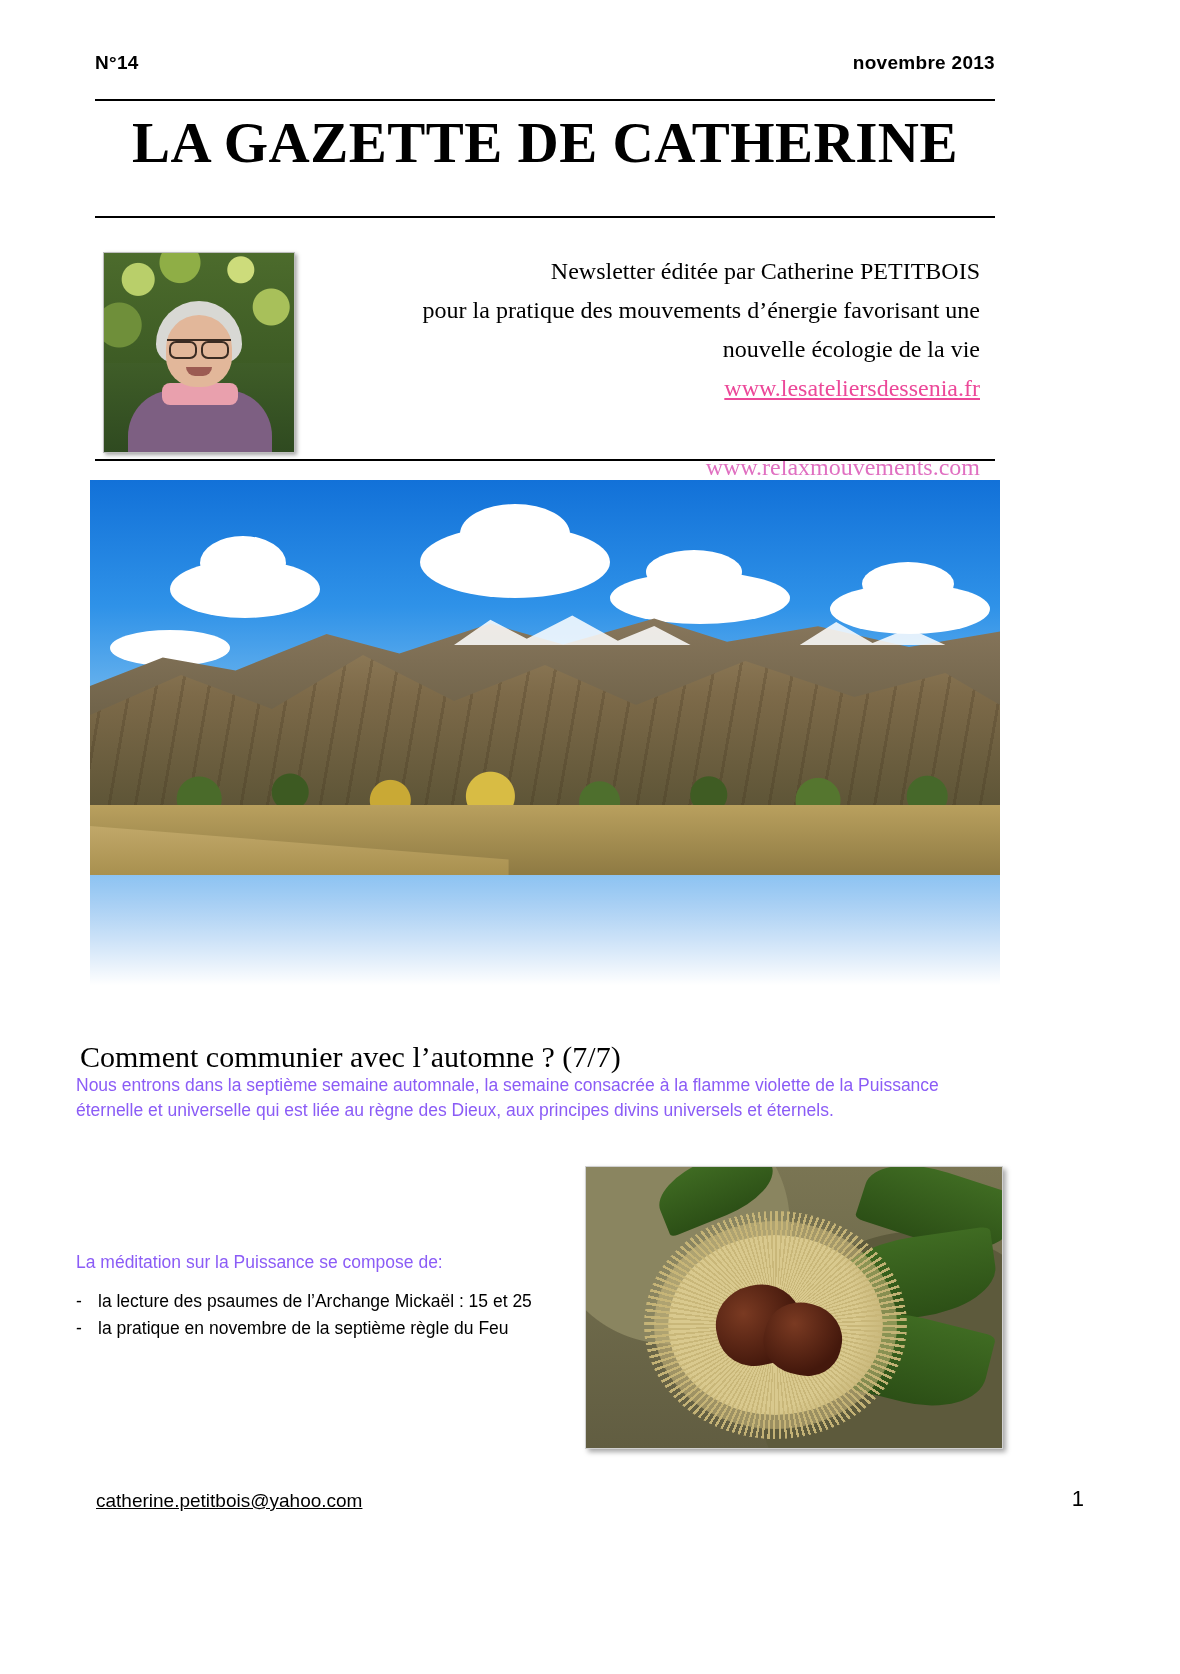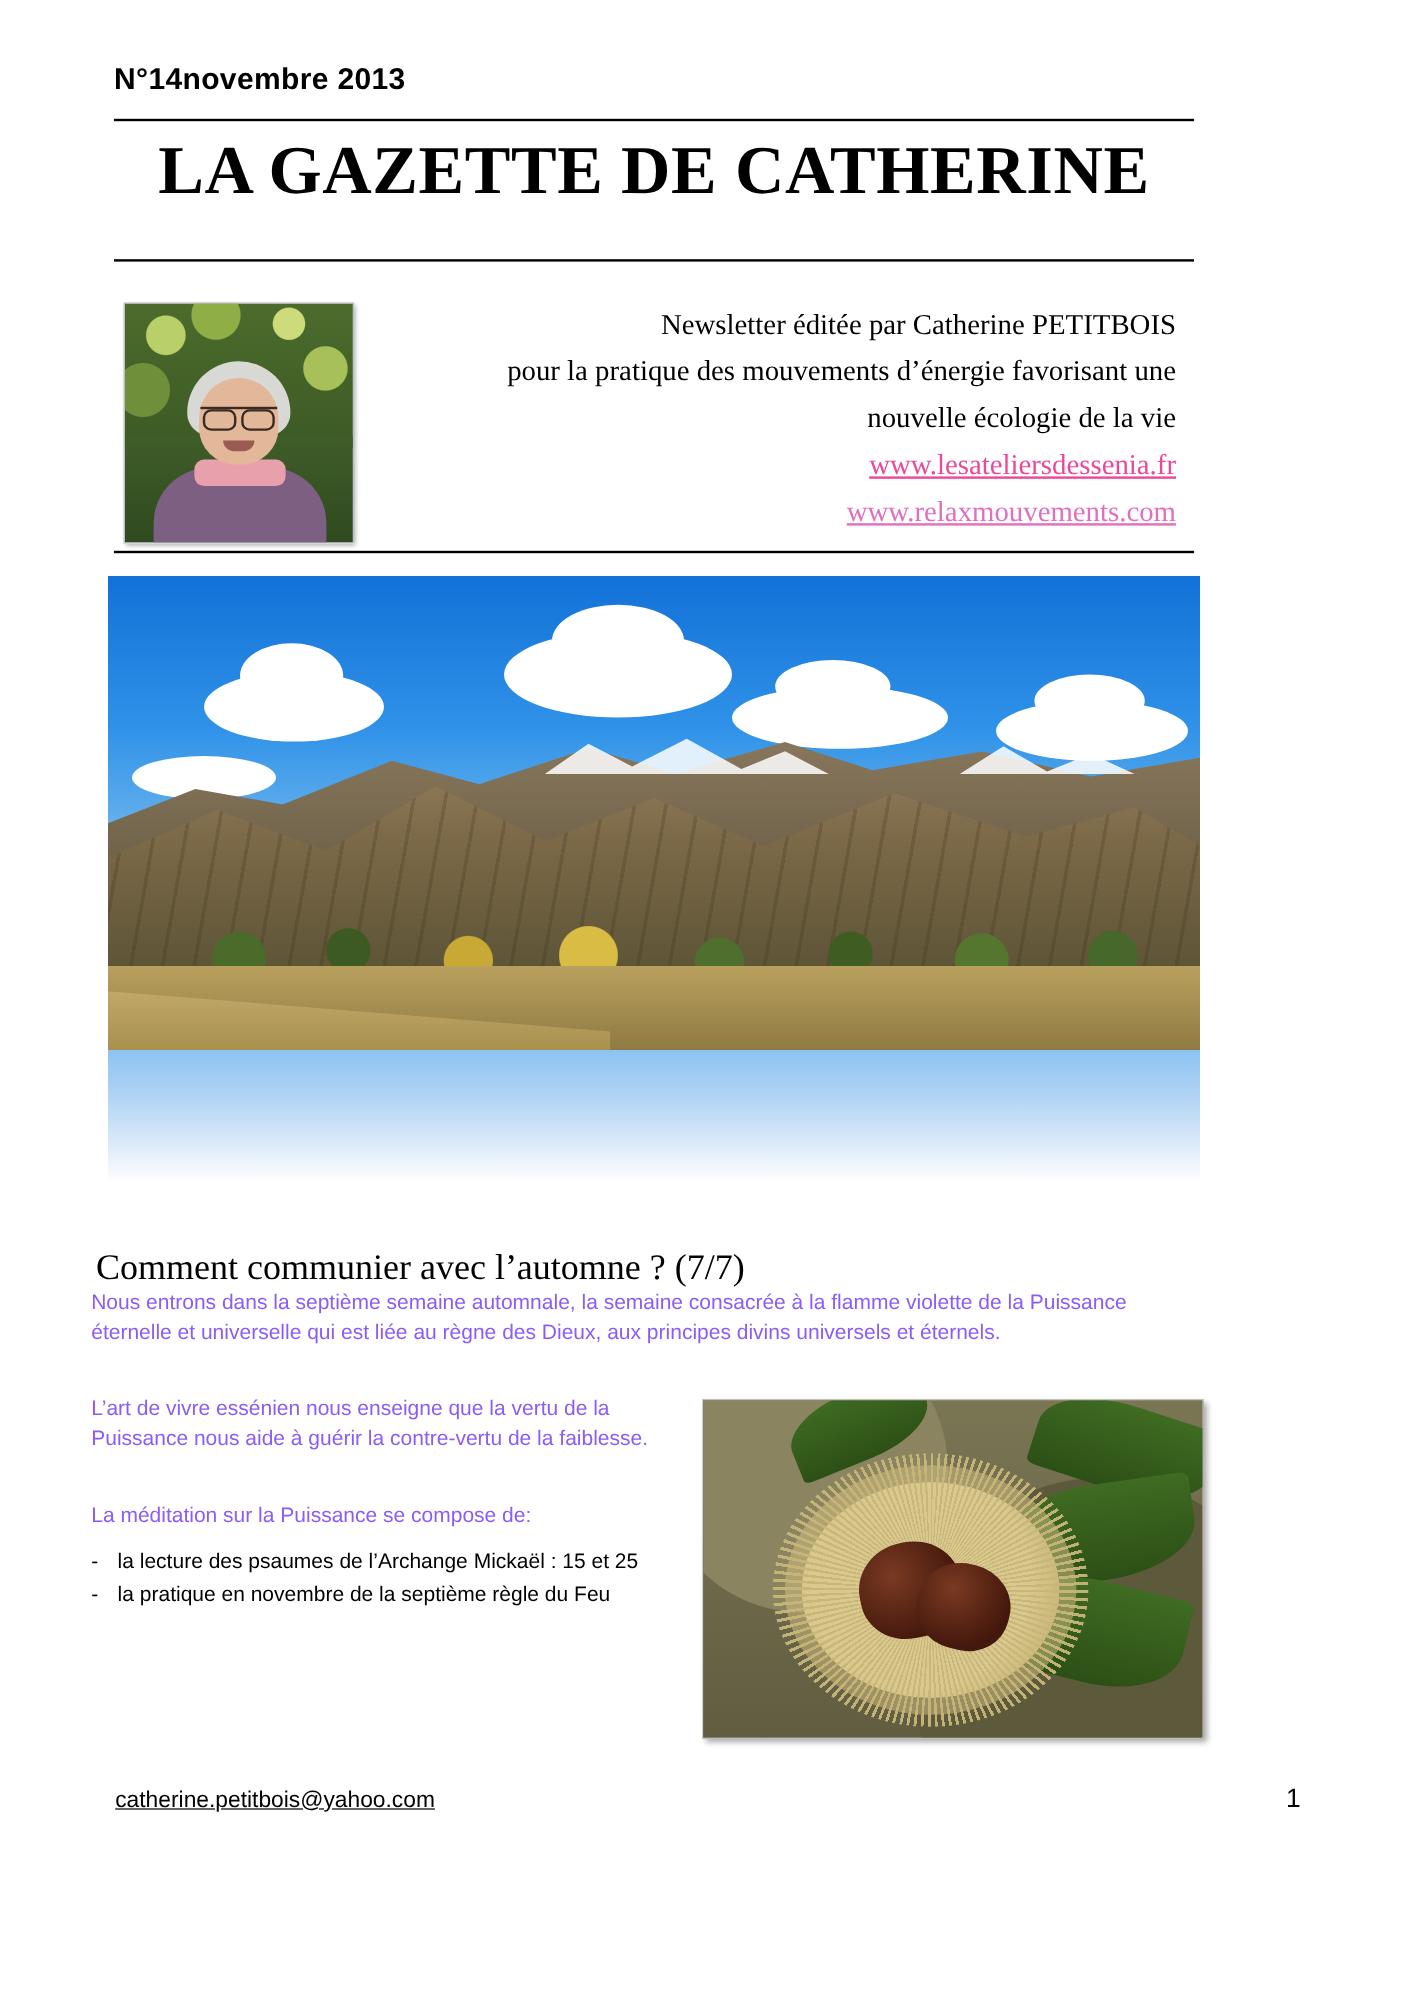--- a/index.html
+++ b/index.html
@@ -23,23 +23,24 @@
     background: #ffffff;
   }
 
   
   .header-row {
     position: absolute;
     left: 95px;
     top: 52px;
     width: 900px;
     display: flex;
+    justify-content: space-between;
     align-items: baseline;
     font-weight: bold;
-    font-size: 25px;
+    font-size: 19px;
     letter-spacing: 0.3px;
   }
   .header-rule {
     position: absolute;
     left: 95px;
     top: 99px;
     width: 900px;
     border-top: 2px solid #000;
   }
 
@@ -155,21 +156,21 @@
     font-size: 24px;
     line-height: 1.62;
   }
   .intro-text .line { display: block; }
   .link-blue {
     color: #ec4899;
     text-decoration: underline;
   }
   .link-pink {
     color: #e06fc1;
-    text-decoration: underline;
+    margin-top: 40px;
   }
   .intro-rule {
     position: absolute;
     left: 95px;
     top: 459px;
     width: 900px;
     border-top: 2px solid #000;
   }
 
   
@@ -435,21 +436,20 @@
         <div class="mountain-far"></div>
 
       </div>
       <div class="fade"></div>
     </div>
   </div>
 
   <div class="article-title">Comment communier avec l’automne  ? (7/7)</div>
 
   <div class="para p1">Nous entrons dans la septième semaine automnale, la semaine consacrée à la flamme violette de la Puissance éternelle et universelle qui est liée au règne des Dieux, aux principes divins universels et éternels.</div>
-  <div class="para p2">L’art de vivre essénien nous enseigne que la vertu de la Puissance nous aide à guérir la contre-vertu de la faiblesse.</div>
   <div class="para p3">La méditation sur la Puissance se compose de:</div>
 
   <div class="bullets">
     <div class="item">
       <span class="dash">-</span>
       <span class="txt">la lecture des psaumes de l’Archange Mickaël : 15 et 25</span>
     </div>
     <div class="item">
       <span class="dash">-</span>
       <span class="txt">la pratique en novembre de la septième règle du Feu</span>

